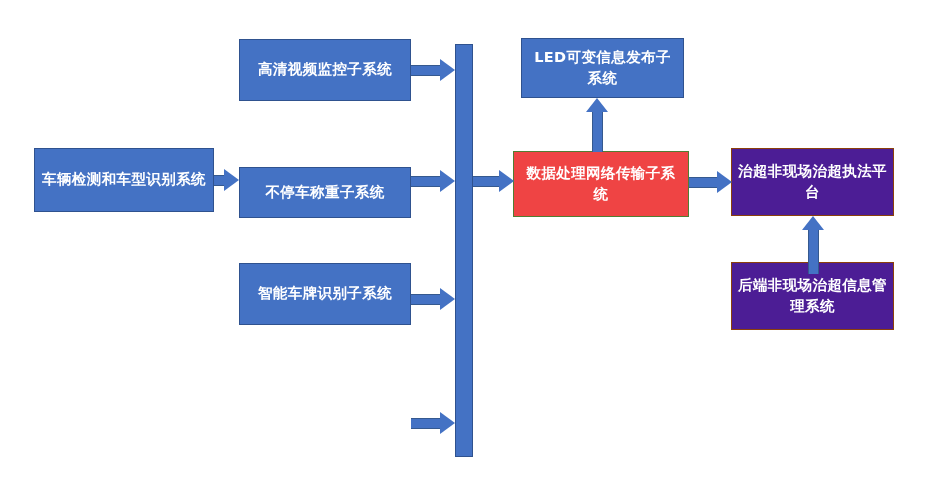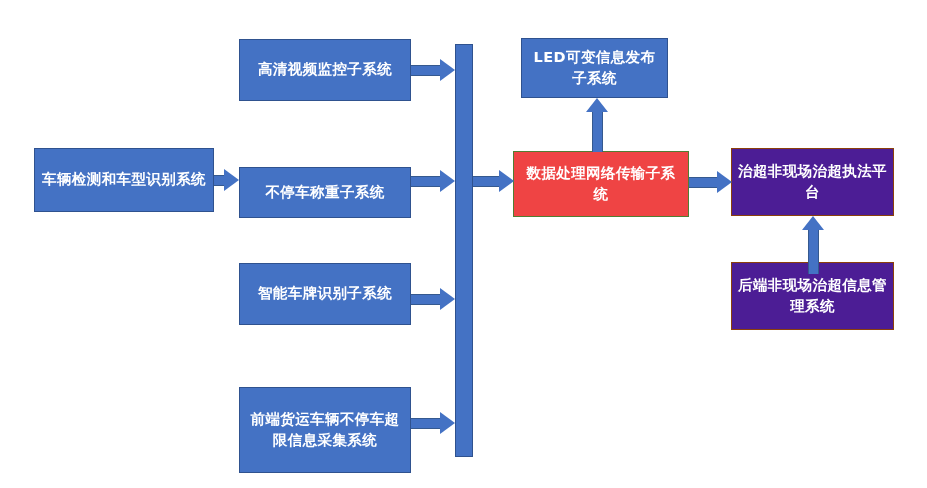--- a/index.html
+++ b/index.html
@@ -102,25 +102,22 @@
   </div>
 
   <div class="node node-blue" style="left:239px; top:155px; width:172px; height:51px;margin-top:12px;">
     <span>不停车称重子系统</span>
   </div>
 
   <div class="node node-blue" style="left:239px; top:263px; width:172px; height:62px;">
     <span>智能车牌识别子系统</span>
   </div>
 
-  <div class="node node-blue" style="left:239px; top:387px; width:172px; height:86px;">
-    <span>前端货运车辆不停车超限信息采集系统</span>
-  </div>
 
-  <div class="node node-blue" style="left:521px; top:38px; width:147px; height:60px;">
+  <div class="node node-blue" style="left:521px; top:38px; width:163px; height:60px;">
     <span>LED可变信息发布子系统</span>
   </div>
 
   <div class="node node-green" style="left:513px; top:151px; width:176px; height:66px;">
     <span>数据处理网络传输子系统</span>
   </div>
 
   <div class="node node-orange" style="left:731px; top:148px; width:163px; height:68px;">
     <span>治超非现场治超执法平台</span>
   </div>

